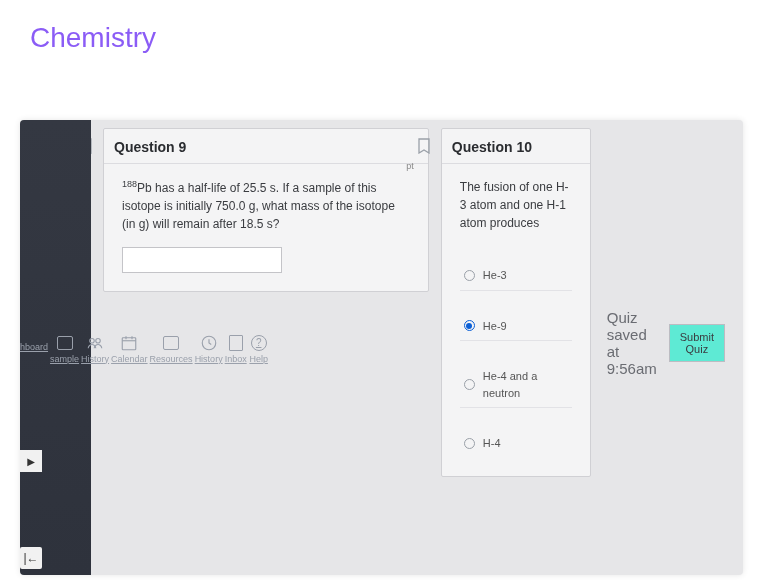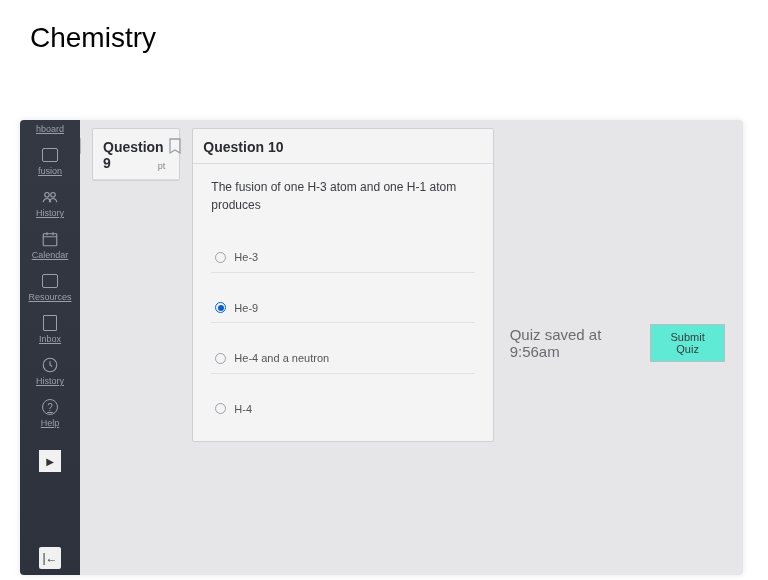--- a/index.html
+++ b/index.html
@@ -7,39 +7,39 @@
     font-family: -apple-system, BlinkMacSystemFont, "Segoe UI", Arial, sans-serif;
     width: 768px;
     height: 580px;
     background: #fff;
     overflow: hidden;
   }
   .page-title {
     font-size: 28px;
     font-weight: 400;
     padding: 22px 0 0 30px;
-    color: #000000;
+    color: #8b5cf6;
   }
   .app {
     position: absolute;
     top: 120px;
     left: 20px;
     right: 25px;
     bottom: 5px;
     display: flex;
     background: #e6e6e8;
     border-radius: 4px;
     overflow: hidden;
     box-shadow: 0 0 6px rgba(0,0,0,0.1);
   }
   .sidebar {
-    width: 60px;
+    width: 71px;
     background: linear-gradient(to bottom, #343842, #2e323c);
     display: flex;
-    flex-direction: column;
+    flex-direction: row;
     align-items: center;
     padding-top: 4px;
     gap: 2px;
     position: relative;
   }
   .side-item {
     width: 54px;
     display: flex;
     flex-direction: column;
     align-items: center;
@@ -202,21 +202,21 @@
   <div class="sidebar">
 
     <div class="side-item first">
       <span>hboard</span>
     </div>
 
     <div class="side-item">
       <span class="side-icon">
           <span class="side-icon-square"></span>
         </span>
-      <span>fusion</span>
+      <span>sample</span>
     </div>
 
     <div class="side-item">
       <span class="side-icon">
         <svg viewBox="0 0 24 24">
             <circle cx="8" cy="9" r="3"></circle>
             <circle cx="16" cy="9" r="3"></circle>
             <path d="M3 19c0-3 3-5 5-5s5 2 5 5"></path>
             <path d="M11 19c0-3 3-5 5-5s5 2 5 5"></path>
           </svg>
@@ -238,33 +238,33 @@
 
     <div class="side-item">
       <span class="side-icon">
           <span class="side-icon-square"></span>
         </span>
       <span>Resources</span>
     </div>
 
     <div class="side-item">
       <span class="side-icon">
+        <svg viewBox="0 0 24 24">
+            <circle cx="12" cy="12" r="9"></circle>
+            <polyline points="12 7 12 12 15 14"></polyline>
+          </svg>
+      </span>
+      <span>History</span>
+    </div>
+
+    <div class="side-item">
+      <span class="side-icon">
           <span class="side-icon-doc"></span>
         </span>
       <span>Inbox</span>
-    </div>
-
-    <div class="side-item">
-      <span class="side-icon">
-        <svg viewBox="0 0 24 24">
-            <circle cx="12" cy="12" r="9"></circle>
-            <polyline points="12 7 12 12 15 14"></polyline>
-          </svg>
-      </span>
-      <span>History</span>
     </div>
 
     <div class="side-item">
       <span class="side-icon">
           <span class="side-icon-circle">?</span>
         </span>
       <span>Help</span>
     </div>
 
     <div class="collapse-btn">▶</div>
@@ -276,20 +276,26 @@
     <div class="qcard-row">
       <div class="bm">
         <svg viewBox="0 0 14 16">
             <path d="M2 1h10v14l-5-3-5 3z"></path>
           </svg>
       </div>
       <div class="qcard">
         <div class="qheader">
           <span class="qtitle">Question 9</span>
           <span class="qpts">pt</span>
+        </div>
+        <div class="qbody">
+          <span><sup>188</sup><span>Pb has a half-life of 25.5 s.  If a sample of this isotope is initially 750.0 g, what mass of the isotope (in g) will remain after 18.5 s?</span></span>
+          <div>
+            <input class="q9-input" type="text" value="" style="">
+          </div>
         </div>
       </div>
     </div>
 
     <div class="qcard-row">
       <div class="bm">
         <svg viewBox="0 0 14 16">
             <path d="M2 1h10v14l-5-3-5 3z"></path>
           </svg>
       </div>

